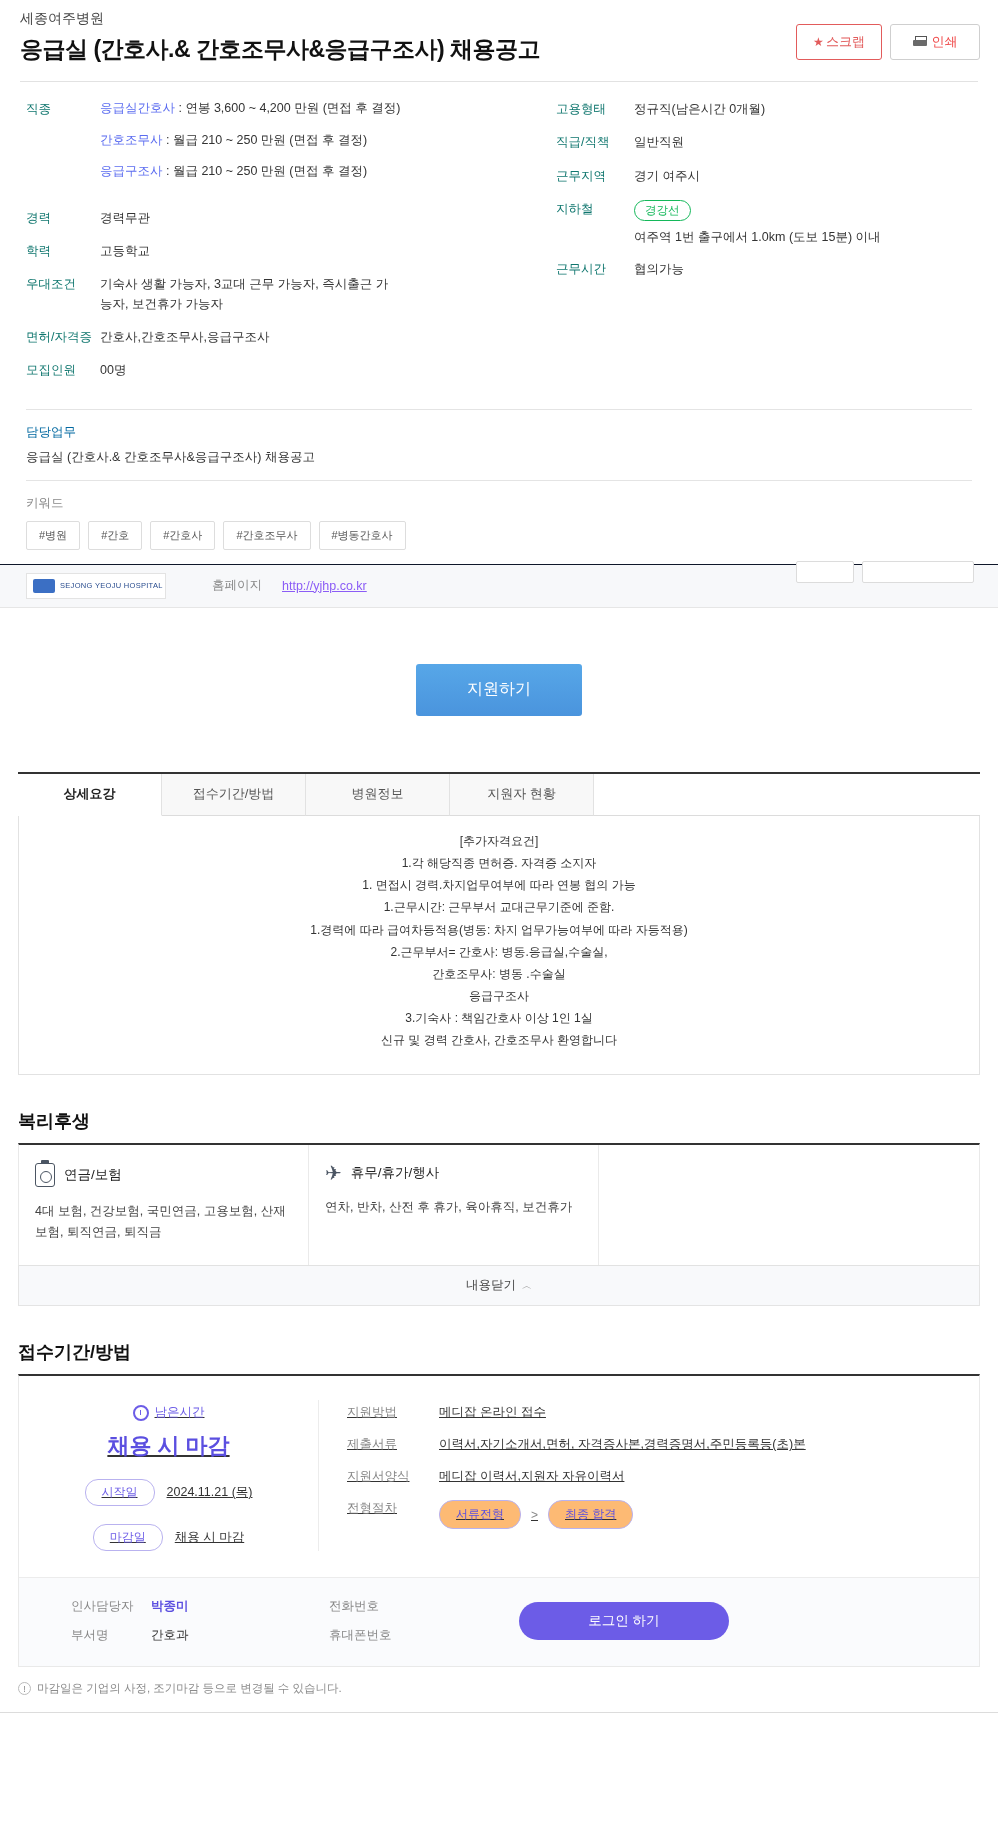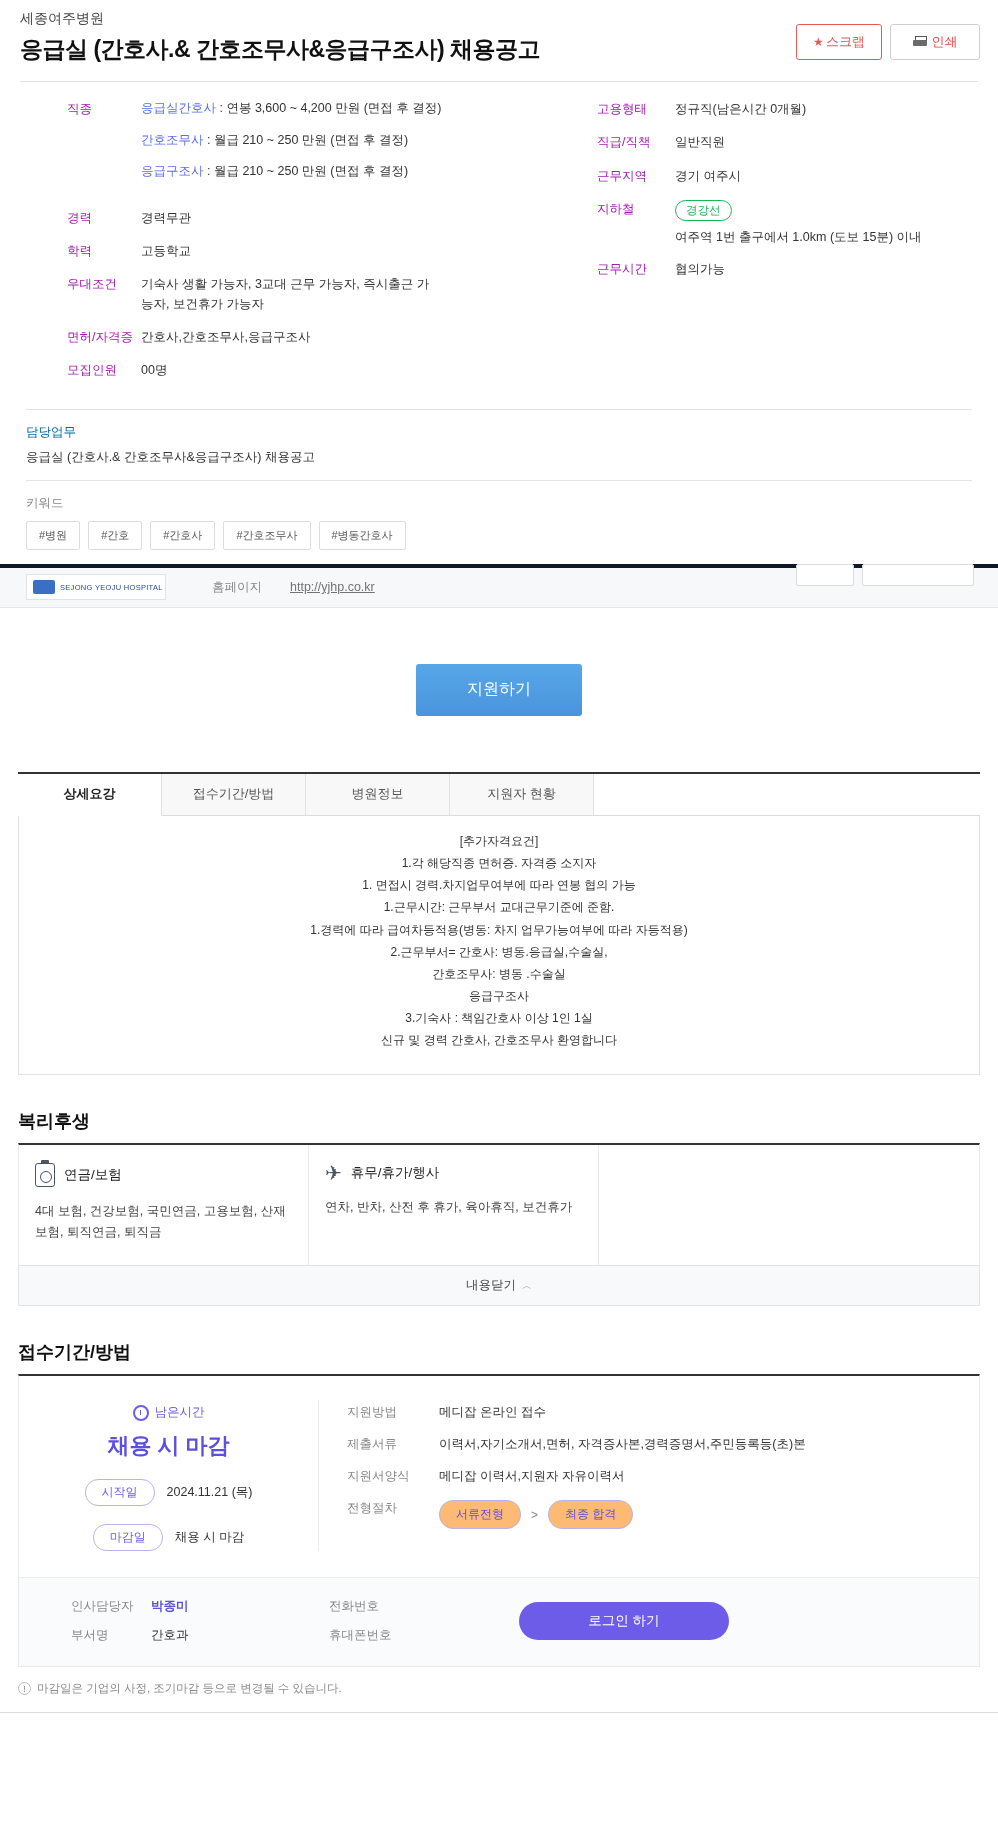--- a/index.html
+++ b/index.html
@@ -34,21 +34,21 @@
   .printer-ico:before{content:"";position:absolute;left:2px;top:0;width:10px;height:4px;border:1px solid #555;border-bottom:none;}
   .printer-ico:after{content:"";position:absolute;left:0;top:4px;width:14px;height:6px;background:#6a6a6a;border-radius:1px;}
 
   hr.sep { border:none; border-top:1px solid #e2e2e2; margin: 16px 20px 0 20px; }
 
   
   .info-wrap { padding: 18px 26px 0 26px; display: flex; }
   .info-left { width: 520px; }
   .info-right { flex: 1; padding-left: 10px; }
   .row { display: flex; margin-bottom: 14px; }
-  .lbl { width: 74px; color: #a21caf; font-size: 12.5px; flex: none; padding-top: 1px; margin-left: 41px; }
+  .lbl { width: 74px; color: #0f766e; font-size: 12.5px; flex: none; padding-top: 1px; }
   .lbl.r { width: 78px; }
   .val { color: #333; font-size: 12.5px; line-height: 1.55; }
   .job-line { margin-bottom: 14px; font-size: 12.5px; line-height: 1.4; }
   .job-name { color: #5b6cf0; }
   .subway-badge {
     display:inline-block; border:1px solid #14b85a; color:#14b85a; border-radius: 11px;
     padding: 2px 10px; font-size: 11.5px;
   }
   .subway-note { margin-top: 8px; font-size: 12.5px; color:#333; }
 
@@ -61,32 +61,32 @@
   .kw { padding: 14px 26px 0 26px; }
   .kw .cap { color:#888; font-size:12.5px; margin-bottom: 9px; }
   .kw-list { display: flex; gap: 8px; }
   .kw-item {
     border: 1px solid #dddddd; border-radius: 2px; padding: 6px 12px;
     font-size: 11px; color: #555; background:#fff;
   }
 
   
   .comp-strip {
-    margin-top: 14px; background: #f7f8fa; border-top: 4px solid #0f172a;
+    margin-top: 14px; background: #f7f8fa; border-top: 1px solid #0f172a;
     border-bottom: 1px solid #e6e6e6; height: 44px; display:flex; align-items:center;
     padding: 0 26px; position: relative;
   }
   .logo-box {
     width: 140px; height: 26px; background:#fff; border:1px solid #e3e3e3;
     display:flex; align-items:center; gap:5px; padding-left:6px;
   }
   .logo-mark { width: 22px; height: 14px; background:#3b6fc4; border-radius:2px; }
   .logo-text { font-size: 7.5px; color:#2a4d8f; letter-spacing:0.3px; }
   .hp-label { margin-left: 46px; color:#888; font-size:12.5px; }
-  .hp-link { margin-left: 28px; color:#737373; font-size:12.5px; text-decoration: underline; }
+  .hp-link { margin-left: 20px; color:#8b5cf6; font-size:12.5px; text-decoration: underline; }
   .ghost-btns { position:absolute; right:24px; top:-4px; display:flex; gap:8px; }
   .ghost { width: 58px; height: 22px; border:1px solid #dcdcdc; background:#fff; border-radius:2px; }
   .ghost.w { width: 112px; }
 
   
   .apply-wrap { display:flex; justify-content:center; margin-top: 56px; }
   .apply-btn {
     width: 166px; height: 52px; background:#4d9de0;
     background: linear-gradient(180deg,#57a7e8 0%,#4a94dd 100%);
     color:#fff; font-size:16px; border:none; border-radius:3px; cursor:pointer;
@@ -123,21 +123,21 @@
   .collapse-bar {
     margin: 0 18px; background:#f8f9fb; border:1px solid #e4e4e4; border-top:none;
     height: 40px; display:flex; align-items:center; justify-content:center;
     font-size: 12.5px; color:#444; cursor:pointer; gap:6px;
   }
   .caret-up { font-size: 10px; color:#888; }
 
   
   .recv-box { margin: 0 18px; border-top:2px solid #333; border-left:1px solid #e9e9e9;
               border-right:1px solid #e9e9e9; border-bottom:1px solid #e9e9e9; }
-  .recv-top { display:flex; padding: 24px 0 26px 0; }
+  .recv-top { display:flex; padding: 24px 0 26px 0; text-decoration: underline; }
   .recv-left { width: 300px; border-right:1px solid #ececec; text-align:center; padding-top: 4px; }
   .remain { display:flex; align-items:center; justify-content:center; gap:6px; color:#6c5ce7; font-size:12.5px; }
   .clock { width:16px; height:16px; border:2px solid #6c5ce7; border-radius:50%; position:relative; }
   .clock:after{content:"";position:absolute;left:5px;top:3px;width:1.5px;height:5px;background:#6c5ce7;}
   .deadline { font-size: 22px; font-weight:bold; color:#5b4fe0; margin-top: 10px; }
   .date-row { display:flex; align-items:center; justify-content:center; gap:12px; margin-top: 18px; font-size:12.5px; }
   .pill { border:1px solid #b9b2ef; color:#6c5ce7; border-radius: 13px; padding:4px 16px; font-size:12px; }
   .recv-right { flex:1; padding: 4px 0 0 28px; }
   .rr { display:flex; margin-bottom: 15px; font-size:12.5px; }
   .rr .k { width: 92px; color:#888; }

